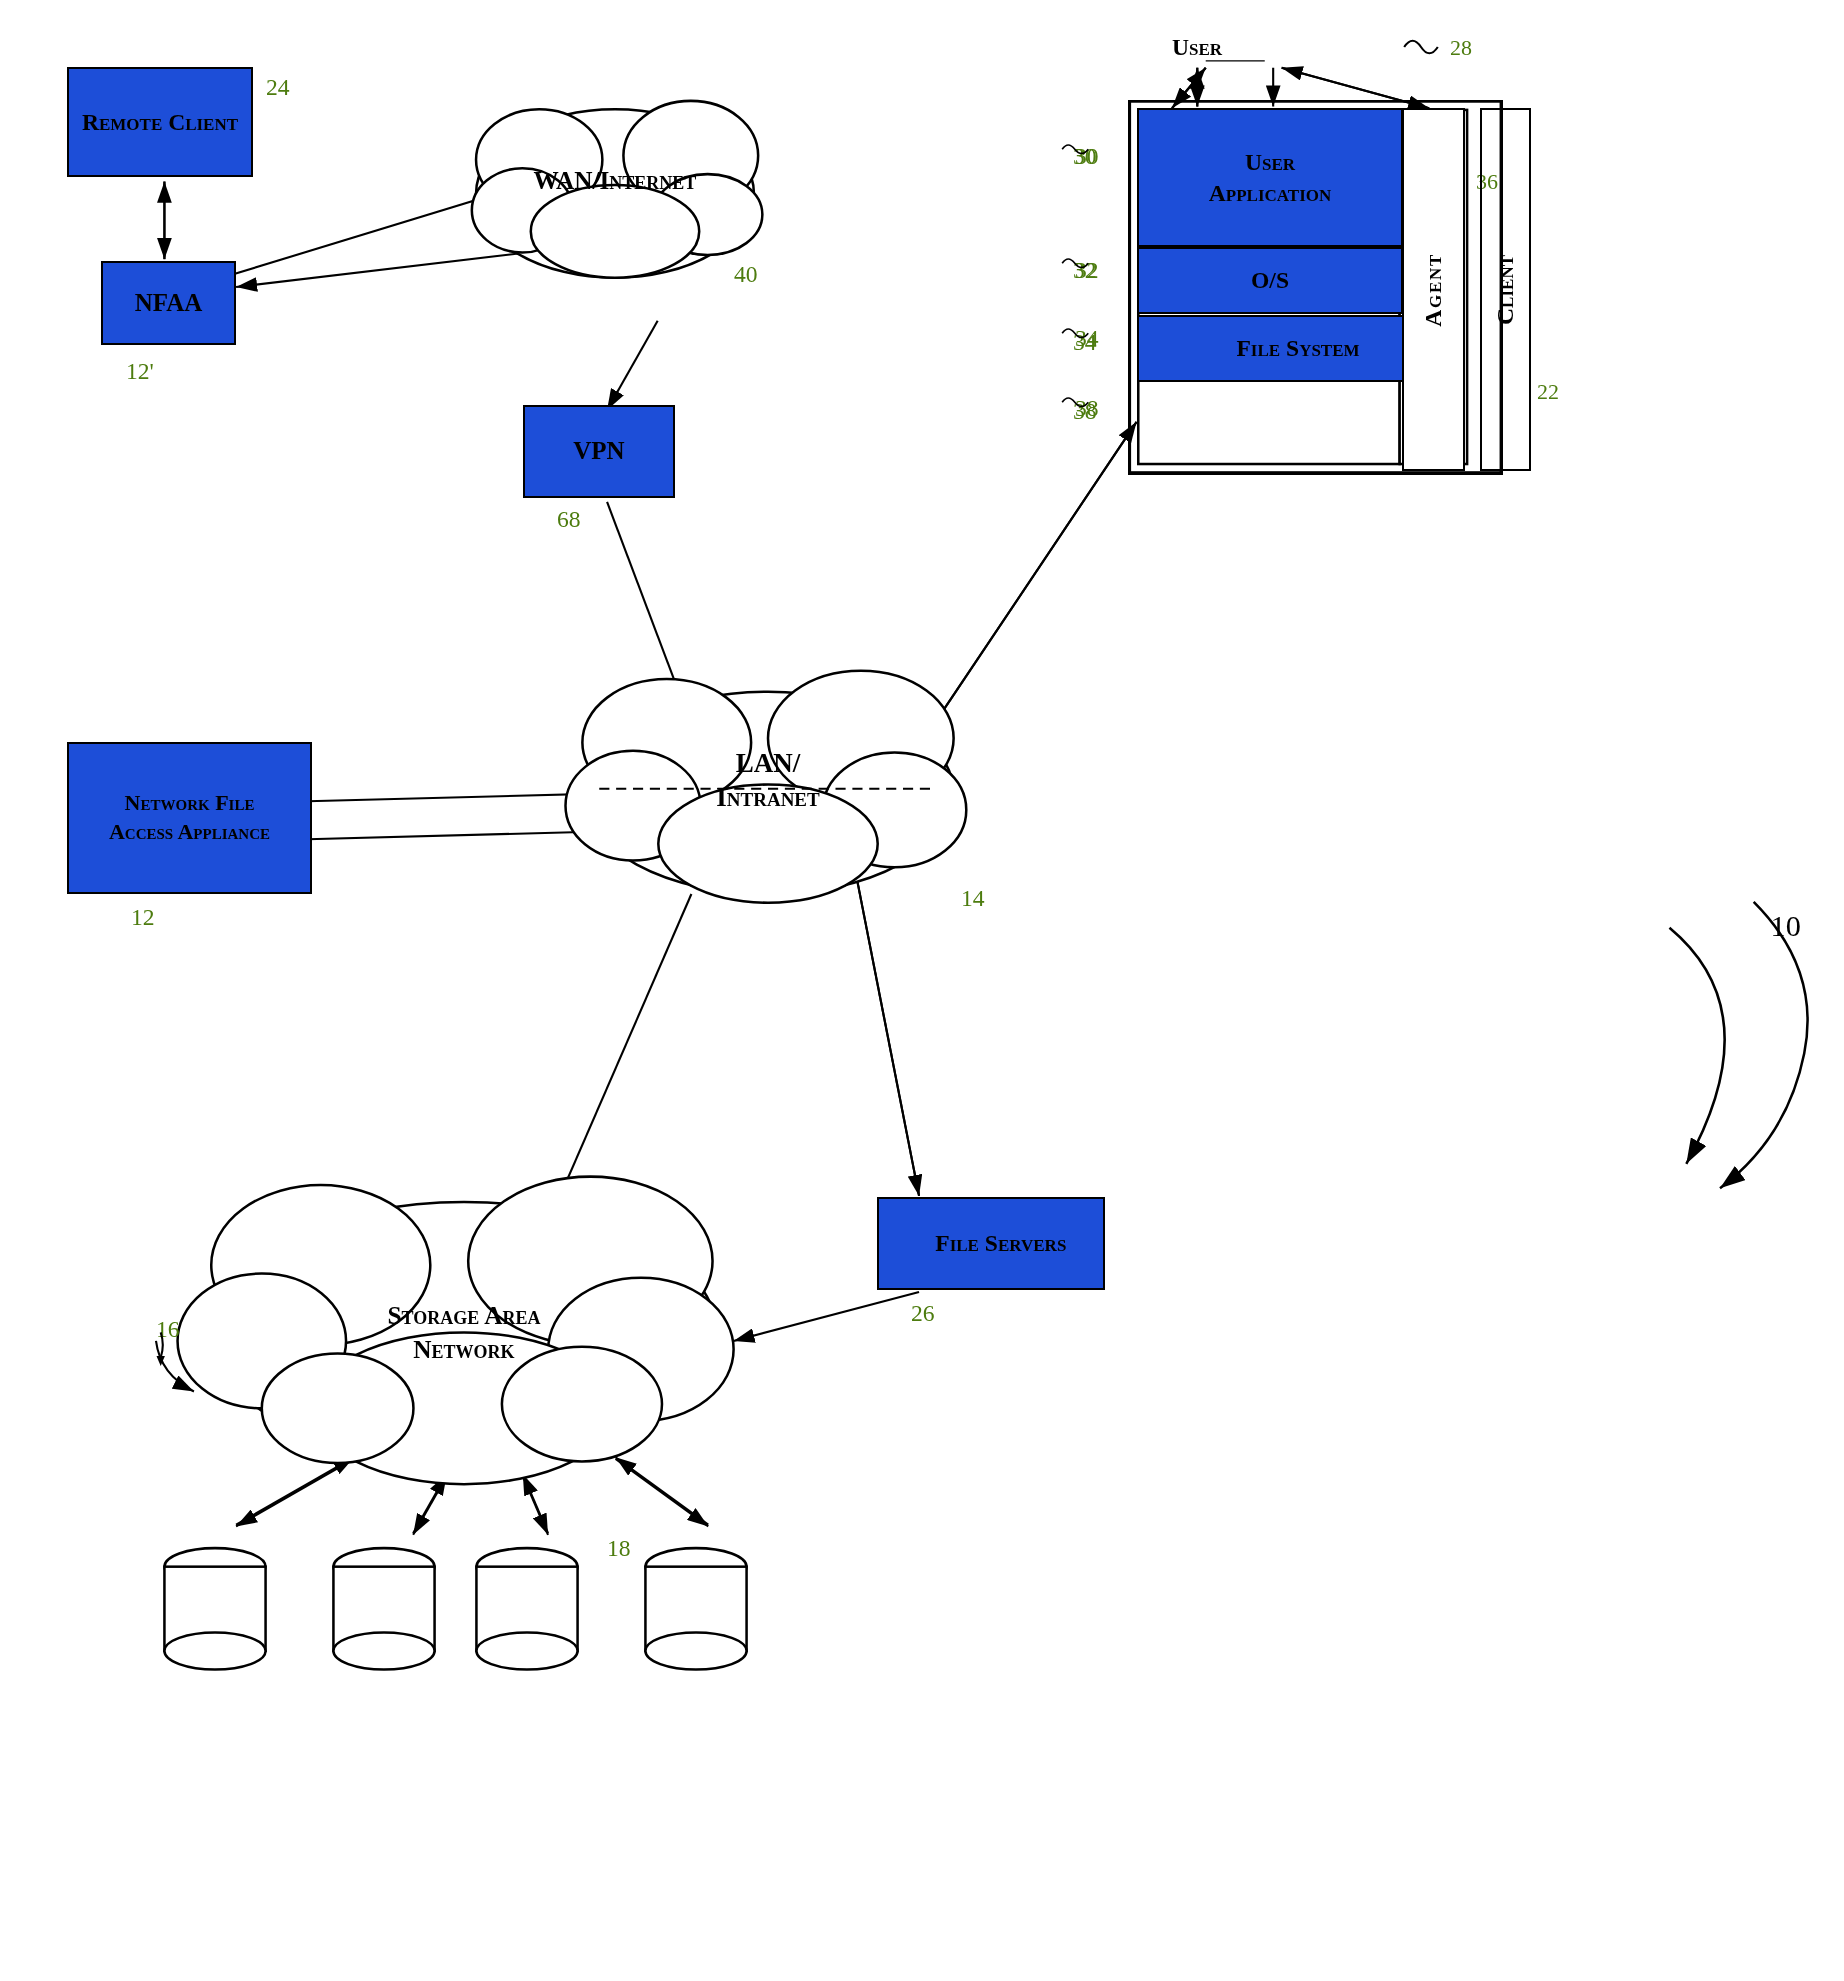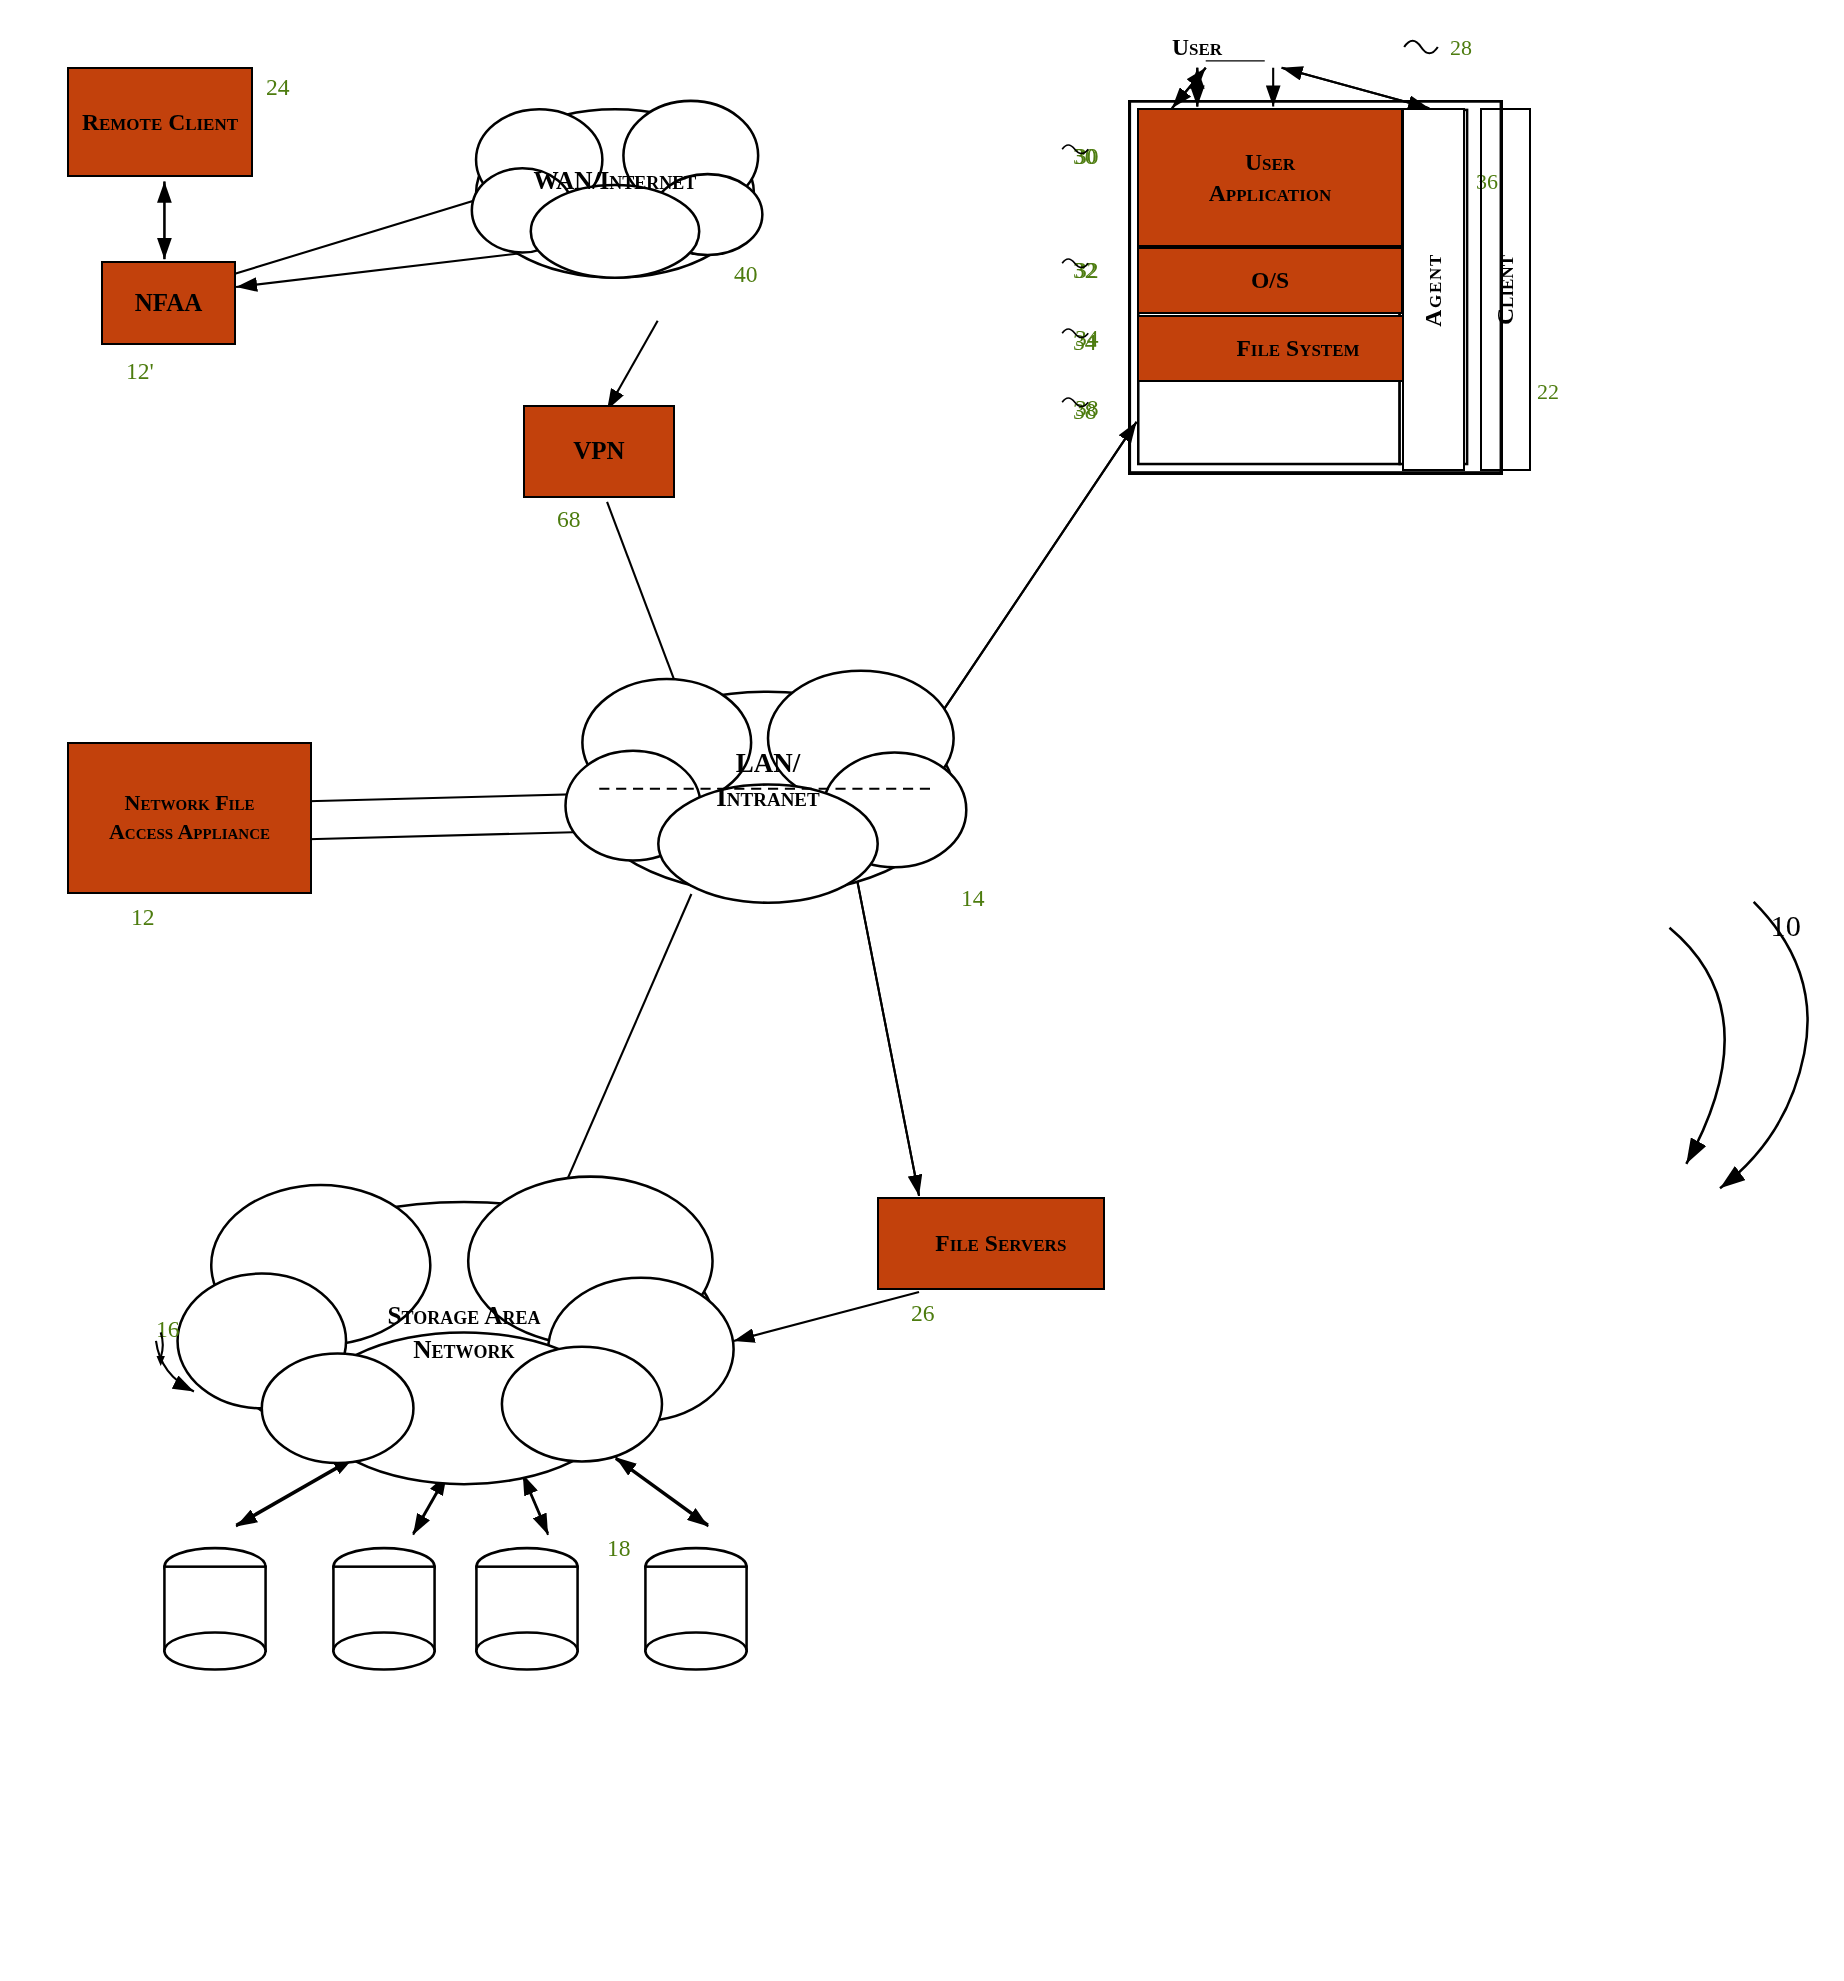--- a/index.html
+++ b/index.html
@@ -13,21 +13,21 @@
     }
     .diagram {
       position: absolute;
       top: 0; left: 0;
       width: 100%;
       height: 100%;
     }
     .box {
       position: absolute;
       border: 2.5px solid #000;
-      background: #c2410c;
+      background: #1d4ed8;
       display: flex;
       align-items: center;
       justify-content: center;
       text-align: center;
       font-size: 23.6px;
       font-weight: bold;
       font-variant: small-caps;
       line-height: 1.3;
       padding: 8.4px;
     }

